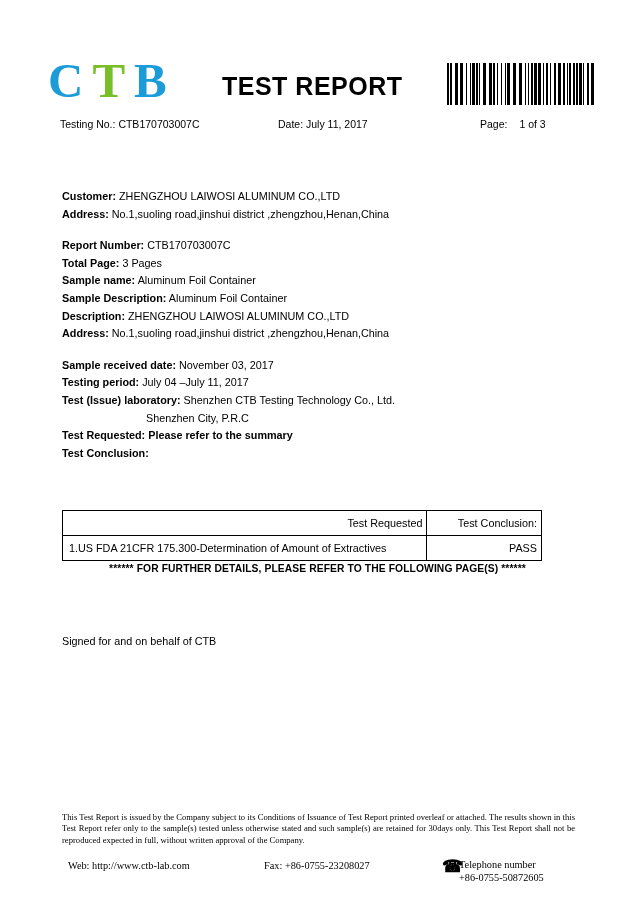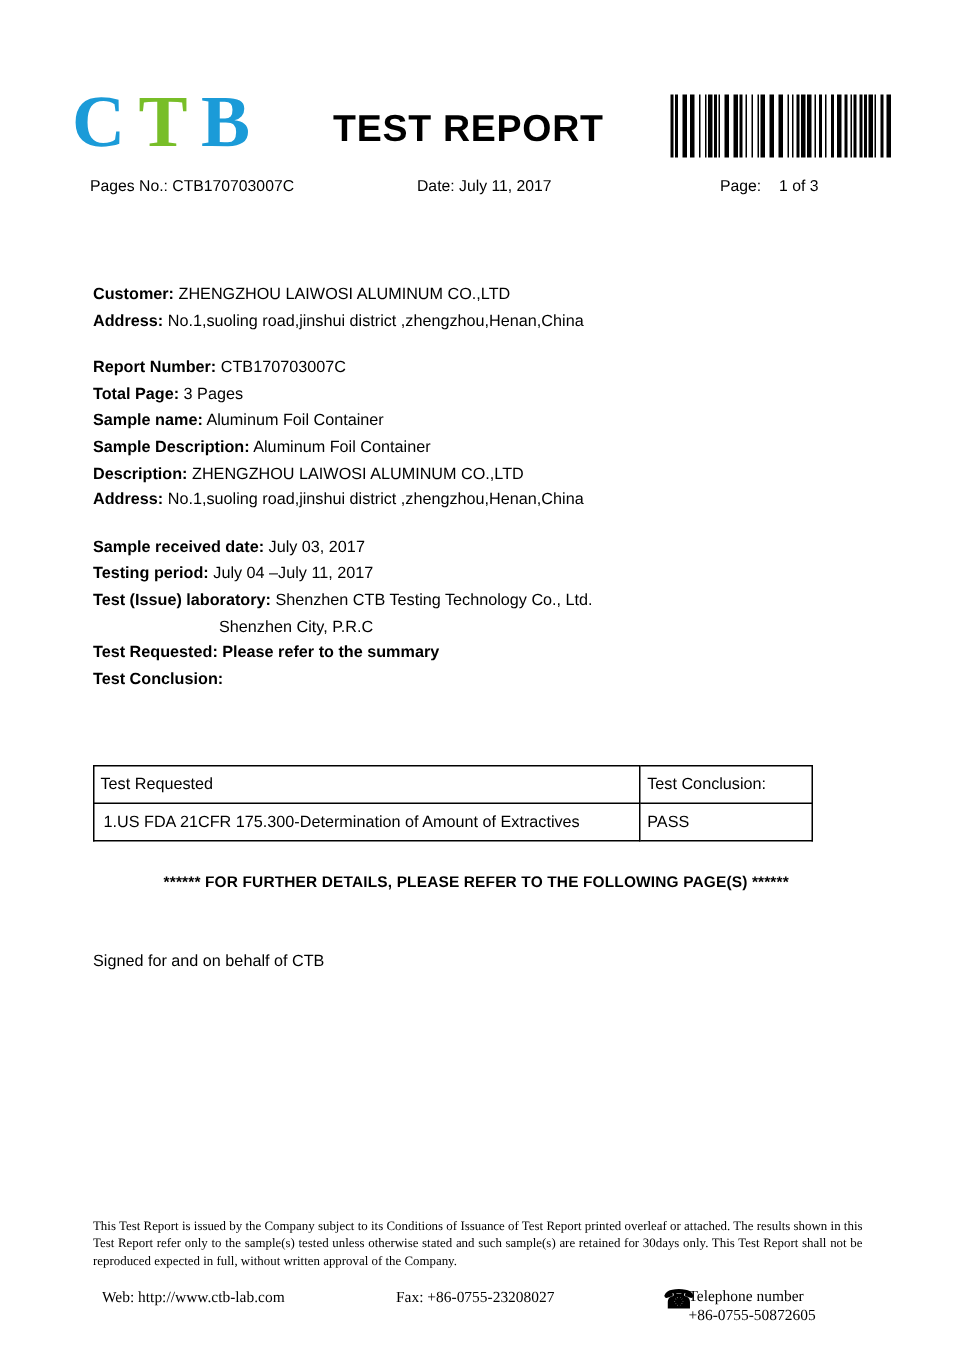--- a/index.html
+++ b/index.html
@@ -110,34 +110,34 @@
     position: absolute;
     left: 62px;
     top: 480px;
     width: 480px;
     border-collapse: collapse;
     font-size: 10.8px;
   }
   .result-table td {
     border: 1px solid #000;
     padding: 6px 4px;
-    text-align: left;
+    text-align: right;
   }
   .result-table td.left-cell {
     text-align: left;
     padding-left: 6px;
   }
   .result-table .col-a { width: 370px; }
   .result-table .col-b { width: 108px; }
 
   
   .further {
     position: absolute;
     left: 0;
-    top: 553px;
+    top: 533px;
     width: 635px;
     text-align: center;
     font-size: 10.3px;
     font-weight: bold;
     letter-spacing: 0.1px;
   }
 
   
   .signed-for {
     position: absolute;
@@ -239,21 +239,21 @@
         <div class="bar" style="left: 122px; width: 2px;"></div>
         <div class="bar" style="left: 126px; width: 2px;"></div>
         <div class="bar" style="left: 129px; width: 2px;"></div>
         <div class="bar" style="left: 132px; width: 3px;"></div>
         <div class="bar" style="left: 136px; width: 1px;"></div>
         <div class="bar" style="left: 140px; width: 2px;"></div>
         <div class="bar" style="left: 144px; width: 3px;"></div>
       </div>
 
     <div class="hdr-meta hdr-report-no">
-      <span>Pages No.:</span>
+      <span>Testing No.:</span>
       <span>CTB170703007C</span>
     </div>
 
     <div class="hdr-meta hdr-date">
       <span>Date:</span>
       <span>July 11, 2017</span>
     </div>
 
     <div class="hdr-meta hdr-page">
       <span>Page:</span>
@@ -296,21 +296,21 @@
     </div>
     <div class="line">
       <b>Address:</b>
       <span>No.1,suoling road,jinshui district ,zhengzhou,Henan,China</span>
     </div>
 
     <div class="gap"></div>
 
     <div class="line">
       <b>Sample received date:</b>
-      <span>July 03, 2017</span>
+      <span>November 03, 2017</span>
     </div>
     <div class="line">
       <b>Testing period:</b>
       <span>July 04 –July 11, 2017</span>
     </div>
     <div class="line">
       <b>Test (Issue) laboratory:</b>
       <span>Shenzhen CTB Testing Technology Co., Ltd.</span>
     </div>
     <div class="indent-cont">

